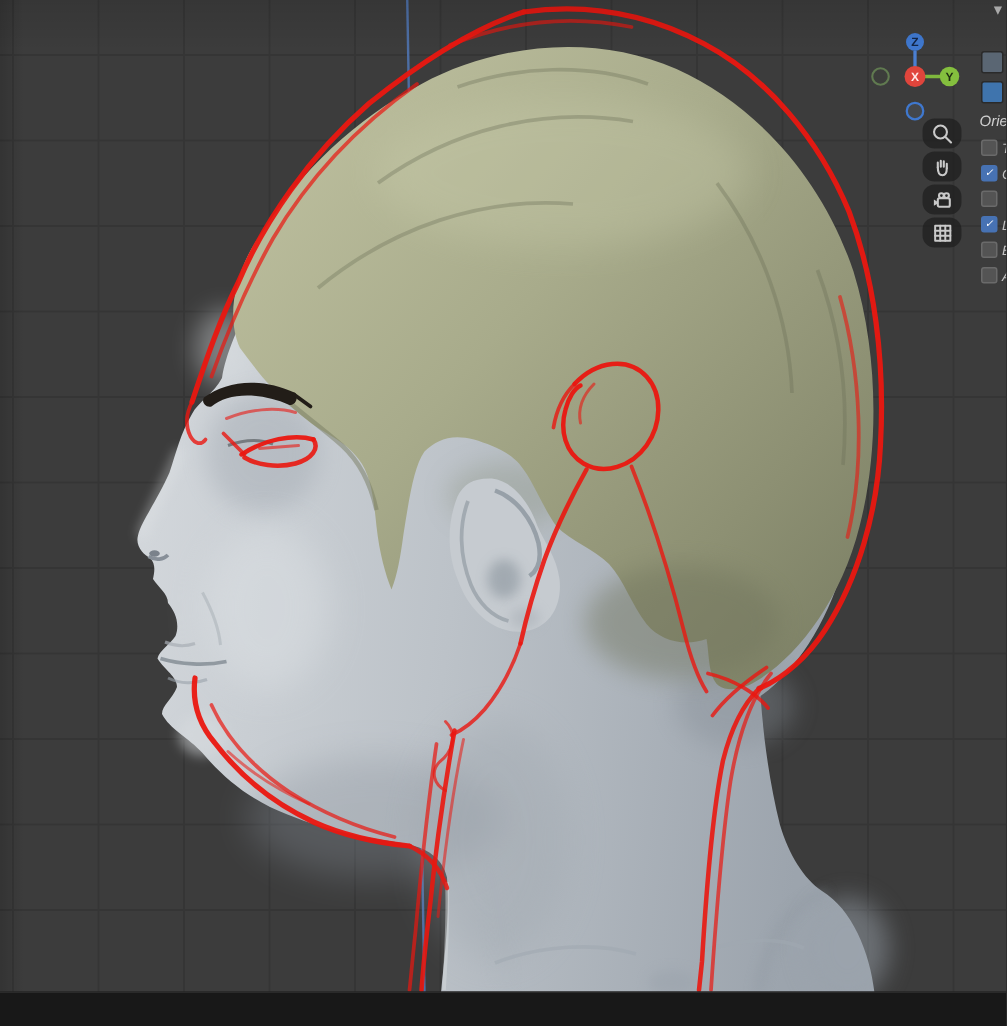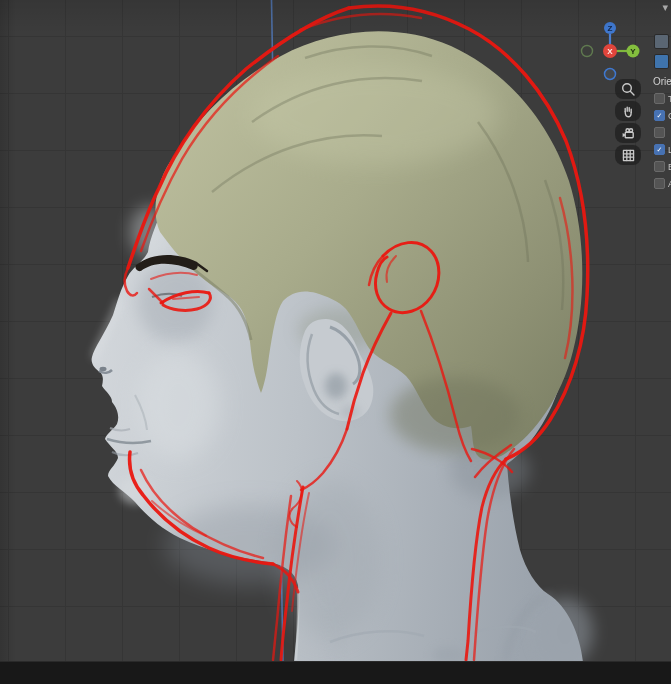--- a/index.html
+++ b/index.html
@@ -16,21 +16,21 @@
   .anno{stroke:var(--annotation-red,#ea1710);fill:none;stroke-linecap:round;stroke-linejoin:round;}
   
   .gizmo{position:absolute;left:577px;top:16px;width:66px;height:70px;}
   .gizmo text{font-family:"Liberation Sans",sans-serif;font-weight:bold;}
   
   .nav-col{position:absolute;left:615px;top:79px;display:flex;flex-direction:column;}
   .nav-btn{width:26px;height:20px;margin-bottom:2px;border-radius:8px;background:rgba(26,26,26,.62);
     display:flex;align-items:center;justify-content:center;}
   .nav-btn svg{stroke:#c9c9c9;fill:none;stroke-width:1.4;stroke-linecap:round;stroke-linejoin:round;}
   
-  .side-panel{position:absolute;right:0;top:34px;width:19px;height:180px;overflow:hidden;}
+  .side-panel{position:absolute;right:0;top:34px;width:19px;height:180px;overflow:hidden;font-style:italic;}
   .swatch{width:13px;height:13px;border-radius:2px;border:1px solid #2a2a2a;margin:0 0 5px 2px;}
   .panel-title{font-size:10px;color:#d0d0d0;margin:7px 0 2px 1px;white-space:nowrap;}
   .prow{display:flex;align-items:center;margin-top:6px;height:11px;white-space:nowrap;}
   .checkbox{width:9px;height:9px;border-radius:2px;background:#545454;border:1px solid #6a6a6a;
     display:flex;align-items:center;justify-content:center;flex:0 0 auto;margin-left:2px;}
   .checkbox .check{display:none;font-size:7px;line-height:7px;color:#fff;}
   .checkbox.checked{background:var(--accent-blue,#4772b3);border-color:var(--accent-blue,#4772b3);}
   .checkbox.checked .check{display:inline;}
   .prow .plabel{font-size:9px;color:#c4c4c4;margin-left:3px;}
   .corner-ui{position:absolute;top:1px;right:3px;color:#b8b8b8;font-size:11px;line-height:12px;}

